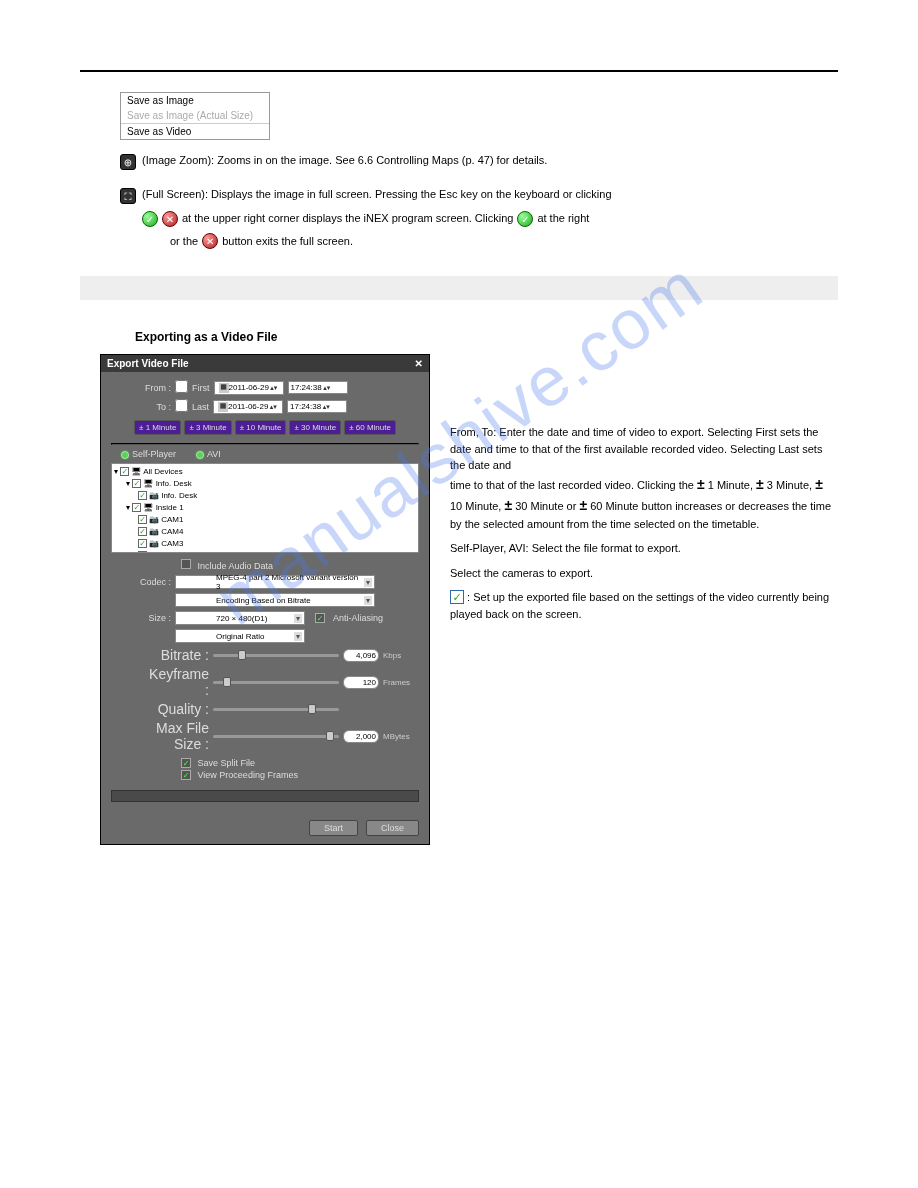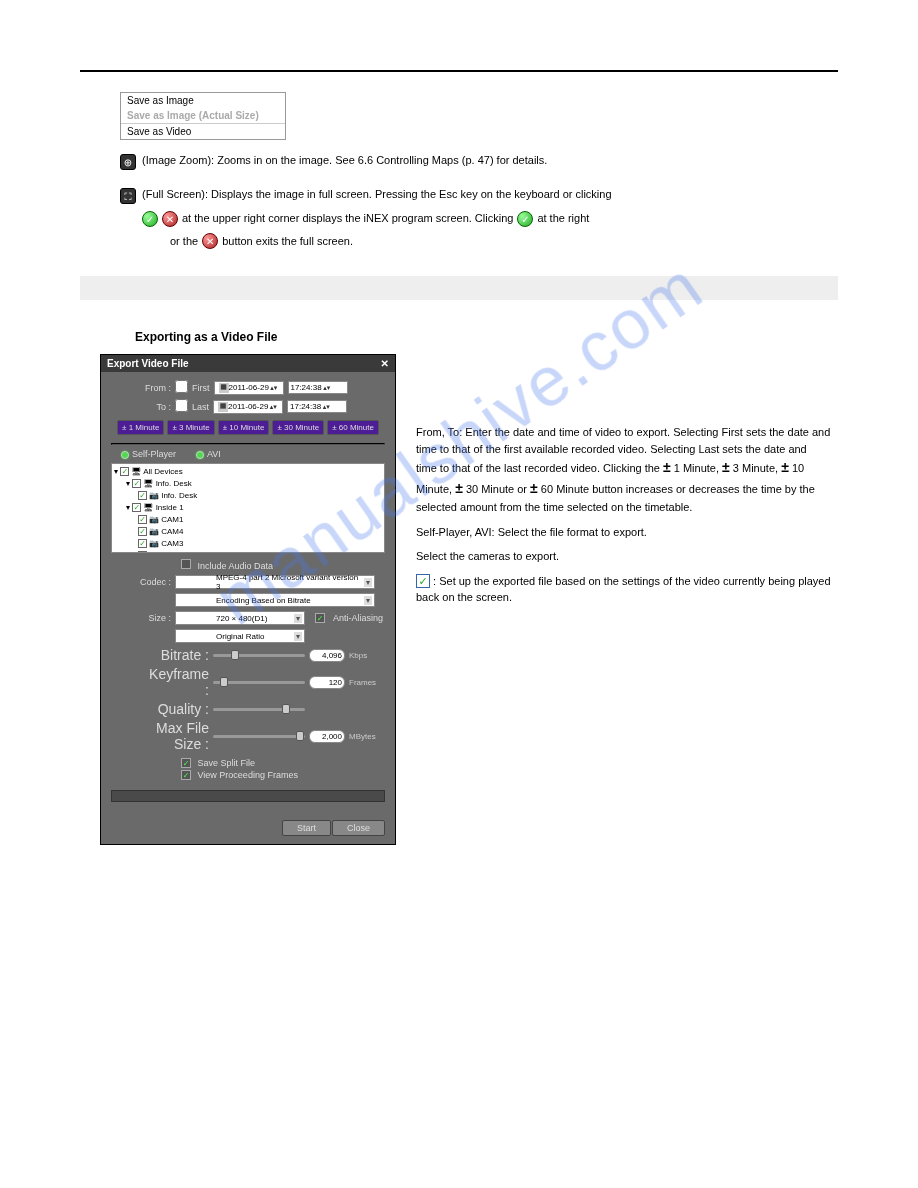--- a/index.html
+++ b/index.html
@@ -4,42 +4,42 @@
 <style>
   * { box-sizing: border-box; margin: 0; padding: 0; }
   body { font-family: Arial, Helvetica, sans-serif; font-size: 11px; color: #000; background: #fff; width: 918px; margin: 0 auto; position: relative; }
   .page { padding: 60px 80px 40px 80px; position: relative; }
   .header-line { border-bottom: 2px solid #000; margin-bottom: 20px; margin-top: 10px; }
 
   
   .watermark { position: absolute; left: 50%; top: 50%; transform: translate(-50%,-50%) rotate(-35deg); font-size: 70px; color: rgba(70,120,235,0.3); pointer-events: none; z-index: 5; letter-spacing: 2px; }
 
   
-  .ctx-menu { border: 1px solid #999; width: 166px; margin-left: 40px; margin-bottom: 14px; background: #fff; }
+  .ctx-menu { border: 1px solid #999; width: 150px; margin-left: 40px; margin-bottom: 14px; background: #fff; }
   .ctx-menu .row { padding: 2px 6px; font-size: 10px; }
   .ctx-menu .divider { border-top: 1px solid #ccc; }
-  .ctx-menu .disabled { color: #aaa; font-weight: bold; }
+  .ctx-menu .disabled { color: #aaa; }
 
   
   .icon16 { width: 16px; height: 16px; display: inline-block; vertical-align: middle; text-align: center; line-height: 16px; font-size: 10px; border-radius: 3px; }
   .icon-dark { background: #333; color: #fff; border: 1px solid #000; }
   .icon-green { background: radial-gradient(circle at 30% 30%, #9f9, #2a2); color: #fff; border-radius: 50%; border: 1px solid #060; }
   .icon-red { background: radial-gradient(circle at 30% 30%, #f99, #a22); color: #fff; border-radius: 50%; border: 1px solid #600; }
   .icon-check { border: 1px solid #36a; width: 14px; height: 14px; display:inline-block; background:#fff; text-align:center; line-height:12px; color:#2a2; font-size:11px; }
 
   
   .grey-bar { background: #eee; height: 24px; margin: 26px 0 30px 0; }
 
   
   .two-col { display: flex; gap: 20px; }
   .left-col { flex: 0 0 auto; }
   .right-col { flex: 1 1 auto; font-size: 11px; line-height: 1.5; padding-top: 70px; }
 
   
-  .dialog { width: 296px; background: #6a6a6a; color: #ddd; font-size: 9px; border: 1px solid #000; position: relative; }
+  .dialog { width: 330px; background: #6a6a6a; color: #ddd; font-size: 9px; border: 1px solid #000; position: relative; }
   .dialog .titlebar { background: #3a3a3a; color:#fff; padding: 3px 6px; font-weight: bold; font-size: 10px; display:flex; justify-content:space-between; }
   .dialog .titlebar .x { cursor:pointer; }
   .dialog .body { padding: 8px 10px; }
   .dlg-row { display:flex; align-items:center; gap:4px; margin-bottom:4px; }
   .dlg-row .label { text-align:right; width:60px; font-size:9px; }
   .datebox, .timebox, .selectbox, .numbox { background:#fff; color:#000; border:1px solid #888; font-size:8px; padding:1px 2px; display:inline-flex; align-items:center; }
   .datebox { width:70px; }
   .timebox { width:60px; }
   .calicon { width:10px; height:10px; background:#ccc; margin-left:2px; display:inline-block; font-size:7px; text-align:center; }
   .spin { width:10px; display:inline-block; font-size:7px; line-height:5px; text-align:center; color:#333; }
@@ -56,21 +56,21 @@
   .selectbox::after { content:"▾"; color:#555; font-size:8px; background:#ddd; padding:0 2px; margin-left:auto; }
   .slider-row { display:flex; align-items:center; gap:4px; margin:3px 0; }
   .slider-row .label { width:60px; text-align:right; font-size:14px;margin-left:38px; }
   .slider { flex:1; height:3px; background:#999; position:relative; border-radius:2px; }
   .slider .thumb { position:absolute; width:8px; height:10px; background:#ccc; border:1px solid #555; top:-4px; border-radius:2px; }
   .numbox { width:36px; text-align:right; justify-content:flex-end;border-radius:6px; }
   .unit { width:36px; font-size:8px; color:#ccc; }
   .chk { width:10px; height:10px; border:1px solid #aaa; background:#555; display:inline-block; text-align:center; line-height:9px; font-size:8px; color:#4f4; margin-right:4px; }
   .chk.on::after { content:"✓"; }
   .progress { height:12px; background:#4a4a4a; margin:10px 0; border:1px solid #333; }
-  .dlg-buttons { display:flex; gap:1px; justify-content:flex-end; padding:0 10px 8px 0; }
+  .dlg-buttons { display:flex; gap:8px; justify-content:flex-end; padding:0 10px 8px 0; }
   .dlg-btn { background:#888; border:1px solid #444; padding:2px 14px; font-size:9px; border-radius:2px; cursor:pointer; }
 
   .plusminus { font-size: 14px; font-weight: bold; }
 
   .body-text { font-size: 11px; line-height:1.55; margin: 6px 0 6px 40px; }
   .bullet-row { display:flex; align-items:flex-start; gap:6px; margin-left:40px; margin-bottom:4px; margin-top:6px; }
 </style>
 </head>
 <body>
 

